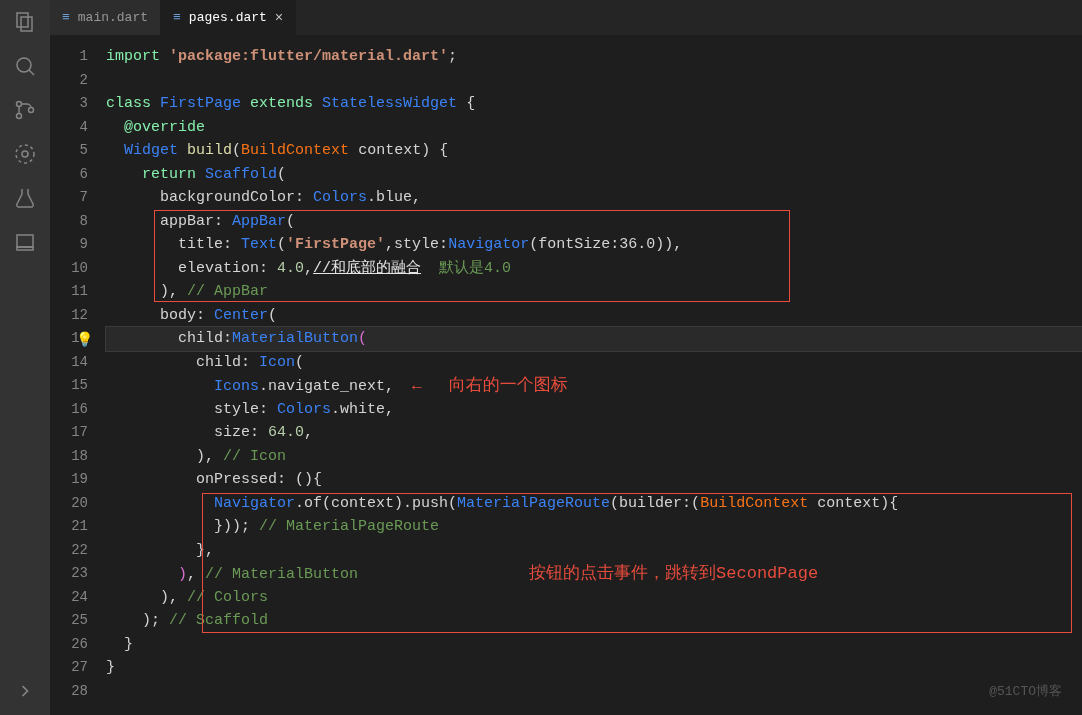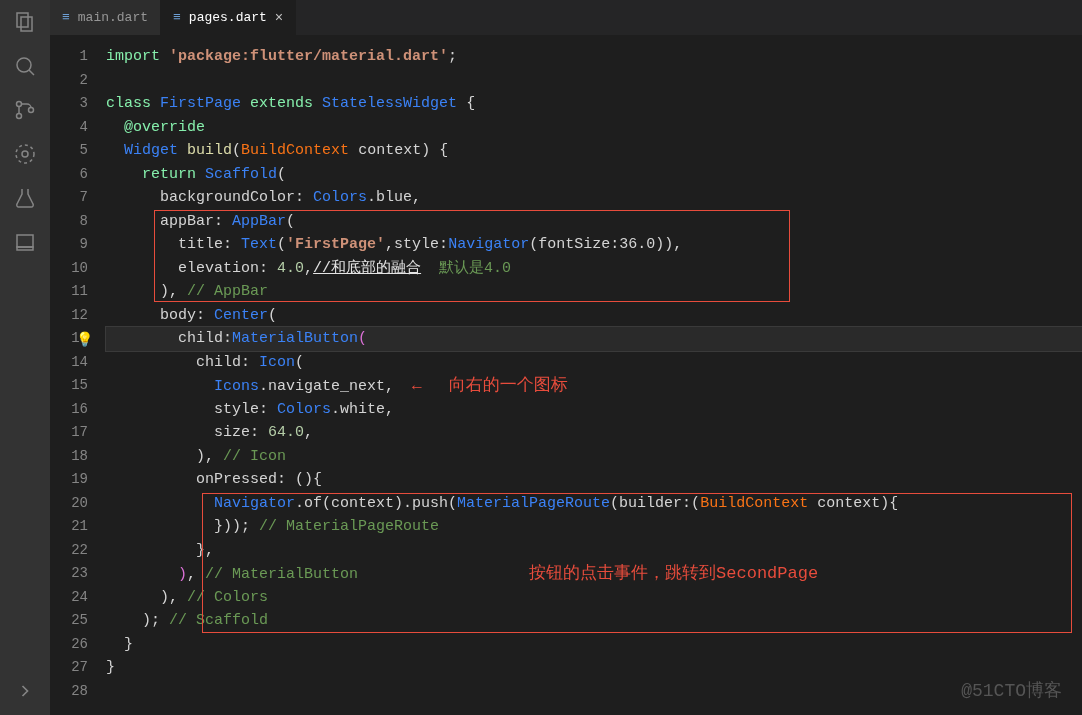--- a/index.html
+++ b/index.html
@@ -88,21 +88,21 @@
 .arrow-anno {
   color:#e74c3c;
   font-size:16px;
 }
 .wavy { text-decoration: underline wavy #f14c4c; }
 .watermark {
   position:absolute;
   right:20px;
   bottom:12px;
   color:#555;
-  font-size:18px;
+  font-size:13px;
   pointer-events:none;
 }
 </style>
 </head>
 <body>
 
 <div class="sidebar">
   <div class="icon">
       <svg width="24" height="24" viewBox="0 0 24 24" fill="none" stroke="currentColor" stroke-width="1.5">
         <rect x="4" y="3" width="11" height="14"></rect>

